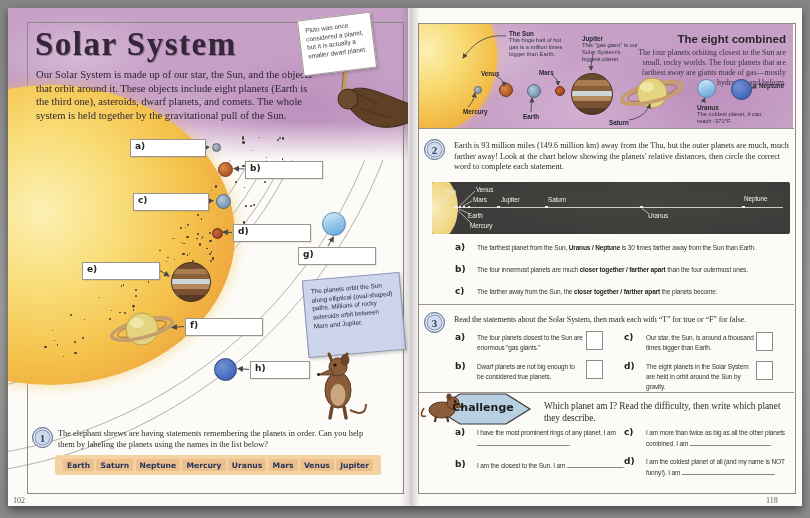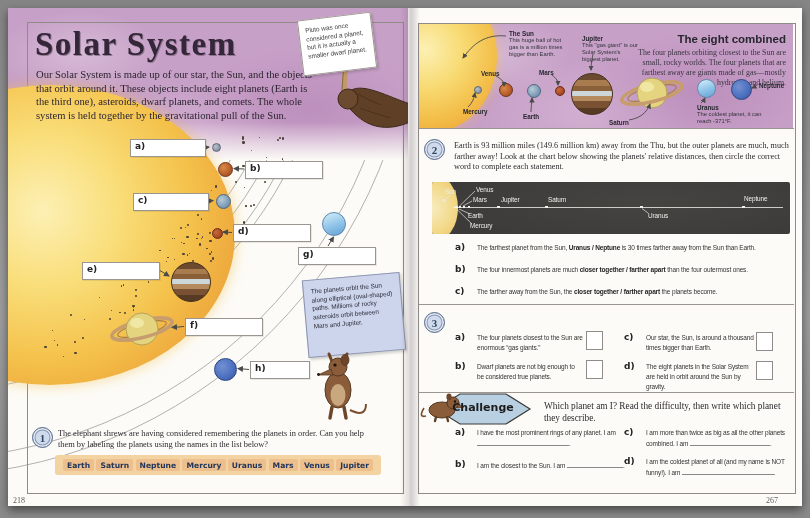--- a/index.html
+++ b/index.html
@@ -252,32 +252,32 @@
       <path d="M21 21 L8 27 L23 27 Z" fill="#8a5c3a" stroke="#553823" stroke-width=".8"></path>
       <circle cx="8.5" cy="26.5" r="1.4" fill="#241509"></circle>
       <circle cx="25" cy="17" r="1.6" fill="#1e1208"></circle>
       <ellipse cx="35" cy="12" rx="4" ry="5.5" fill="#6d452a" stroke="#553823" stroke-width=".8"></ellipse>
       <path d="M22 59 L20 70 M34 59 L36 70" stroke="#6d4528" stroke-width="3.5" stroke-linecap="round"></path>
     </svg>
 
     <div class="badge" style="left:24px;top:419px;">
         <span>1</span>
       </div>
-    <div class="abs serif" style="left:50px;top:420px;width:322px;font-size:8.4px;line-height:1.35;z-index:12;">The elephant shrews are having considered remembering the planets in order. Can you help them by labeling the planets using the names in the list below?</div>
+    <div class="abs serif" style="left:50px;top:420px;width:322px;font-size:8.4px;line-height:1.35;z-index:12;">The elephant shrews are having statements remembering the planets in order. Can you help them by labeling the planets using the names in the list below?</div>
     <div class="abs" style="left:47px;top:447px;width:326px;height:20px;background:#f4d3a2;border-radius:3px;display:flex;align-items:center;justify-content:space-between;padding:0 8px;box-sizing:border-box;z-index:12;">
       <span style="background:#ecbf8c;border-radius:2px;padding:1.5px 4px;font:bold 7.6px 'DejaVu Sans',sans-serif;color:#23365c;">Earth</span>
       <span style="background:#ecbf8c;border-radius:2px;padding:1.5px 4px;font:bold 7.6px 'DejaVu Sans',sans-serif;color:#23365c;">Saturn</span>
       <span style="background:#ecbf8c;border-radius:2px;padding:1.5px 4px;font:bold 7.6px 'DejaVu Sans',sans-serif;color:#23365c;">Neptune</span>
       <span style="background:#ecbf8c;border-radius:2px;padding:1.5px 4px;font:bold 7.6px 'DejaVu Sans',sans-serif;color:#23365c;">Mercury</span>
       <span style="background:#ecbf8c;border-radius:2px;padding:1.5px 4px;font:bold 7.6px 'DejaVu Sans',sans-serif;color:#23365c;">Uranus</span>
       <span style="background:#ecbf8c;border-radius:2px;padding:1.5px 4px;font:bold 7.6px 'DejaVu Sans',sans-serif;color:#23365c;">Mars</span>
       <span style="background:#ecbf8c;border-radius:2px;padding:1.5px 4px;font:bold 7.6px 'DejaVu Sans',sans-serif;color:#23365c;">Venus</span>
       <span style="background:#ecbf8c;border-radius:2px;padding:1.5px 4px;font:bold 7.6px 'DejaVu Sans',sans-serif;color:#23365c;">Jupiter</span>
     </div>
-    <div class="abs serif" style="left:5px;top:488px;font-size:8px;color:#5c5c5c;">218</div>
+    <div class="abs serif" style="left:5px;top:488px;font-size:8px;color:#5c5c5c;">102</div>
   </div>
 
   <div class="page page-right">
 
     <div class="abs purpleband" style="left:11px;top:16px;width:374px;height:104px;overflow:hidden;">
 
       <div class="abs" style="left:-52px;top:-42px;width:130px;height:150px;border-radius:50%;
         background:radial-gradient(circle at 45% 45%,#fcf0b4 0%,#f8da72 35%,#f3bd48 65%,#eca43c 88%);box-shadow:0 0 10px rgba(244,193,74,.6);"></div>
 
       <div class="abs" style="left:205px;top:9px;width:162px;text-align:right;font:bold 11.5px 'Liberation Sans',sans-serif;color:#272730;">The eight combined</div>
@@ -377,20 +377,21 @@
       <span>The four innermost planets are much </span><b style="color:#1e1e1e;">closer together / farther apart</b><span> than the four outermost ones.</span>
     </div>
     <span class="let" style="left:47px;top:278px;">c)</span>
     <div class="abs hand stx" style="left:69px;top:279px;white-space:nowrap;">
       <span>The farther away from the Sun, the </span><b style="color:#1e1e1e;">closer together / farther apart</b><span> the planets become.</span>
     </div>
 
     <div class="badge" style="left:16px;top:304px;">
         <span>3</span>
       </div>
+    <div class="abs serif" style="left:46px;top:307px;width:340px;font-size:8px;white-space:nowrap;letter-spacing:-0.1px;">Read the statements about the Solar System, then mark each with “T” for true or “F” for false.</div>
 
     <span class="let" style="left:47px;top:324px;">a)</span>
     <div class="abs hand stx" style="left:69px;top:325px;width:106px;">The four planets closest to the Sun are enormous “gas giants.”</div>
     <div class="tfbox" style="left:178px;top:323px;"></div>
     <span class="let" style="left:47px;top:353px;">b)</span>
     <div class="abs hand stx" style="left:69px;top:354px;width:106px;">Dwarf planets are not big enough to be considered true planets.</div>
     <div class="tfbox" style="left:178px;top:352px;"></div>
     <span class="let" style="left:216px;top:324px;">c)</span>
     <div class="abs hand stx" style="left:238px;top:325px;width:108px;">Our star, the Sun, is around a thousand times bigger than Earth.</div>
     <div class="tfbox" style="left:348px;top:324px;"></div>
@@ -427,17 +428,17 @@
     <div class="abs hand stx" style="left:238px;top:420px;width:150px;">
       <span>I am more than twice as big as all the other planets combined. I am</span>
       <span class="blank" style="width:80px;"></span><span>.</span>
     </div>
     <span class="let" style="left:216px;top:448px;">d)</span>
     <div class="abs hand stx" style="left:238px;top:449px;width:150px;">
       <span>I am the coldest planet of all (and my name is NOT funny!). I am</span>
       <span class="blank" style="width:92px;"></span><span>.</span>
     </div>
 
-    <div class="abs serif" style="left:358px;top:488px;font-size:8px;color:#5c5c5c;">267</div>
+    <div class="abs serif" style="left:358px;top:488px;font-size:8px;color:#5c5c5c;">118</div>
   </div>
 
   <div class="gutter"></div>
 </div>
 
 </body></html>

